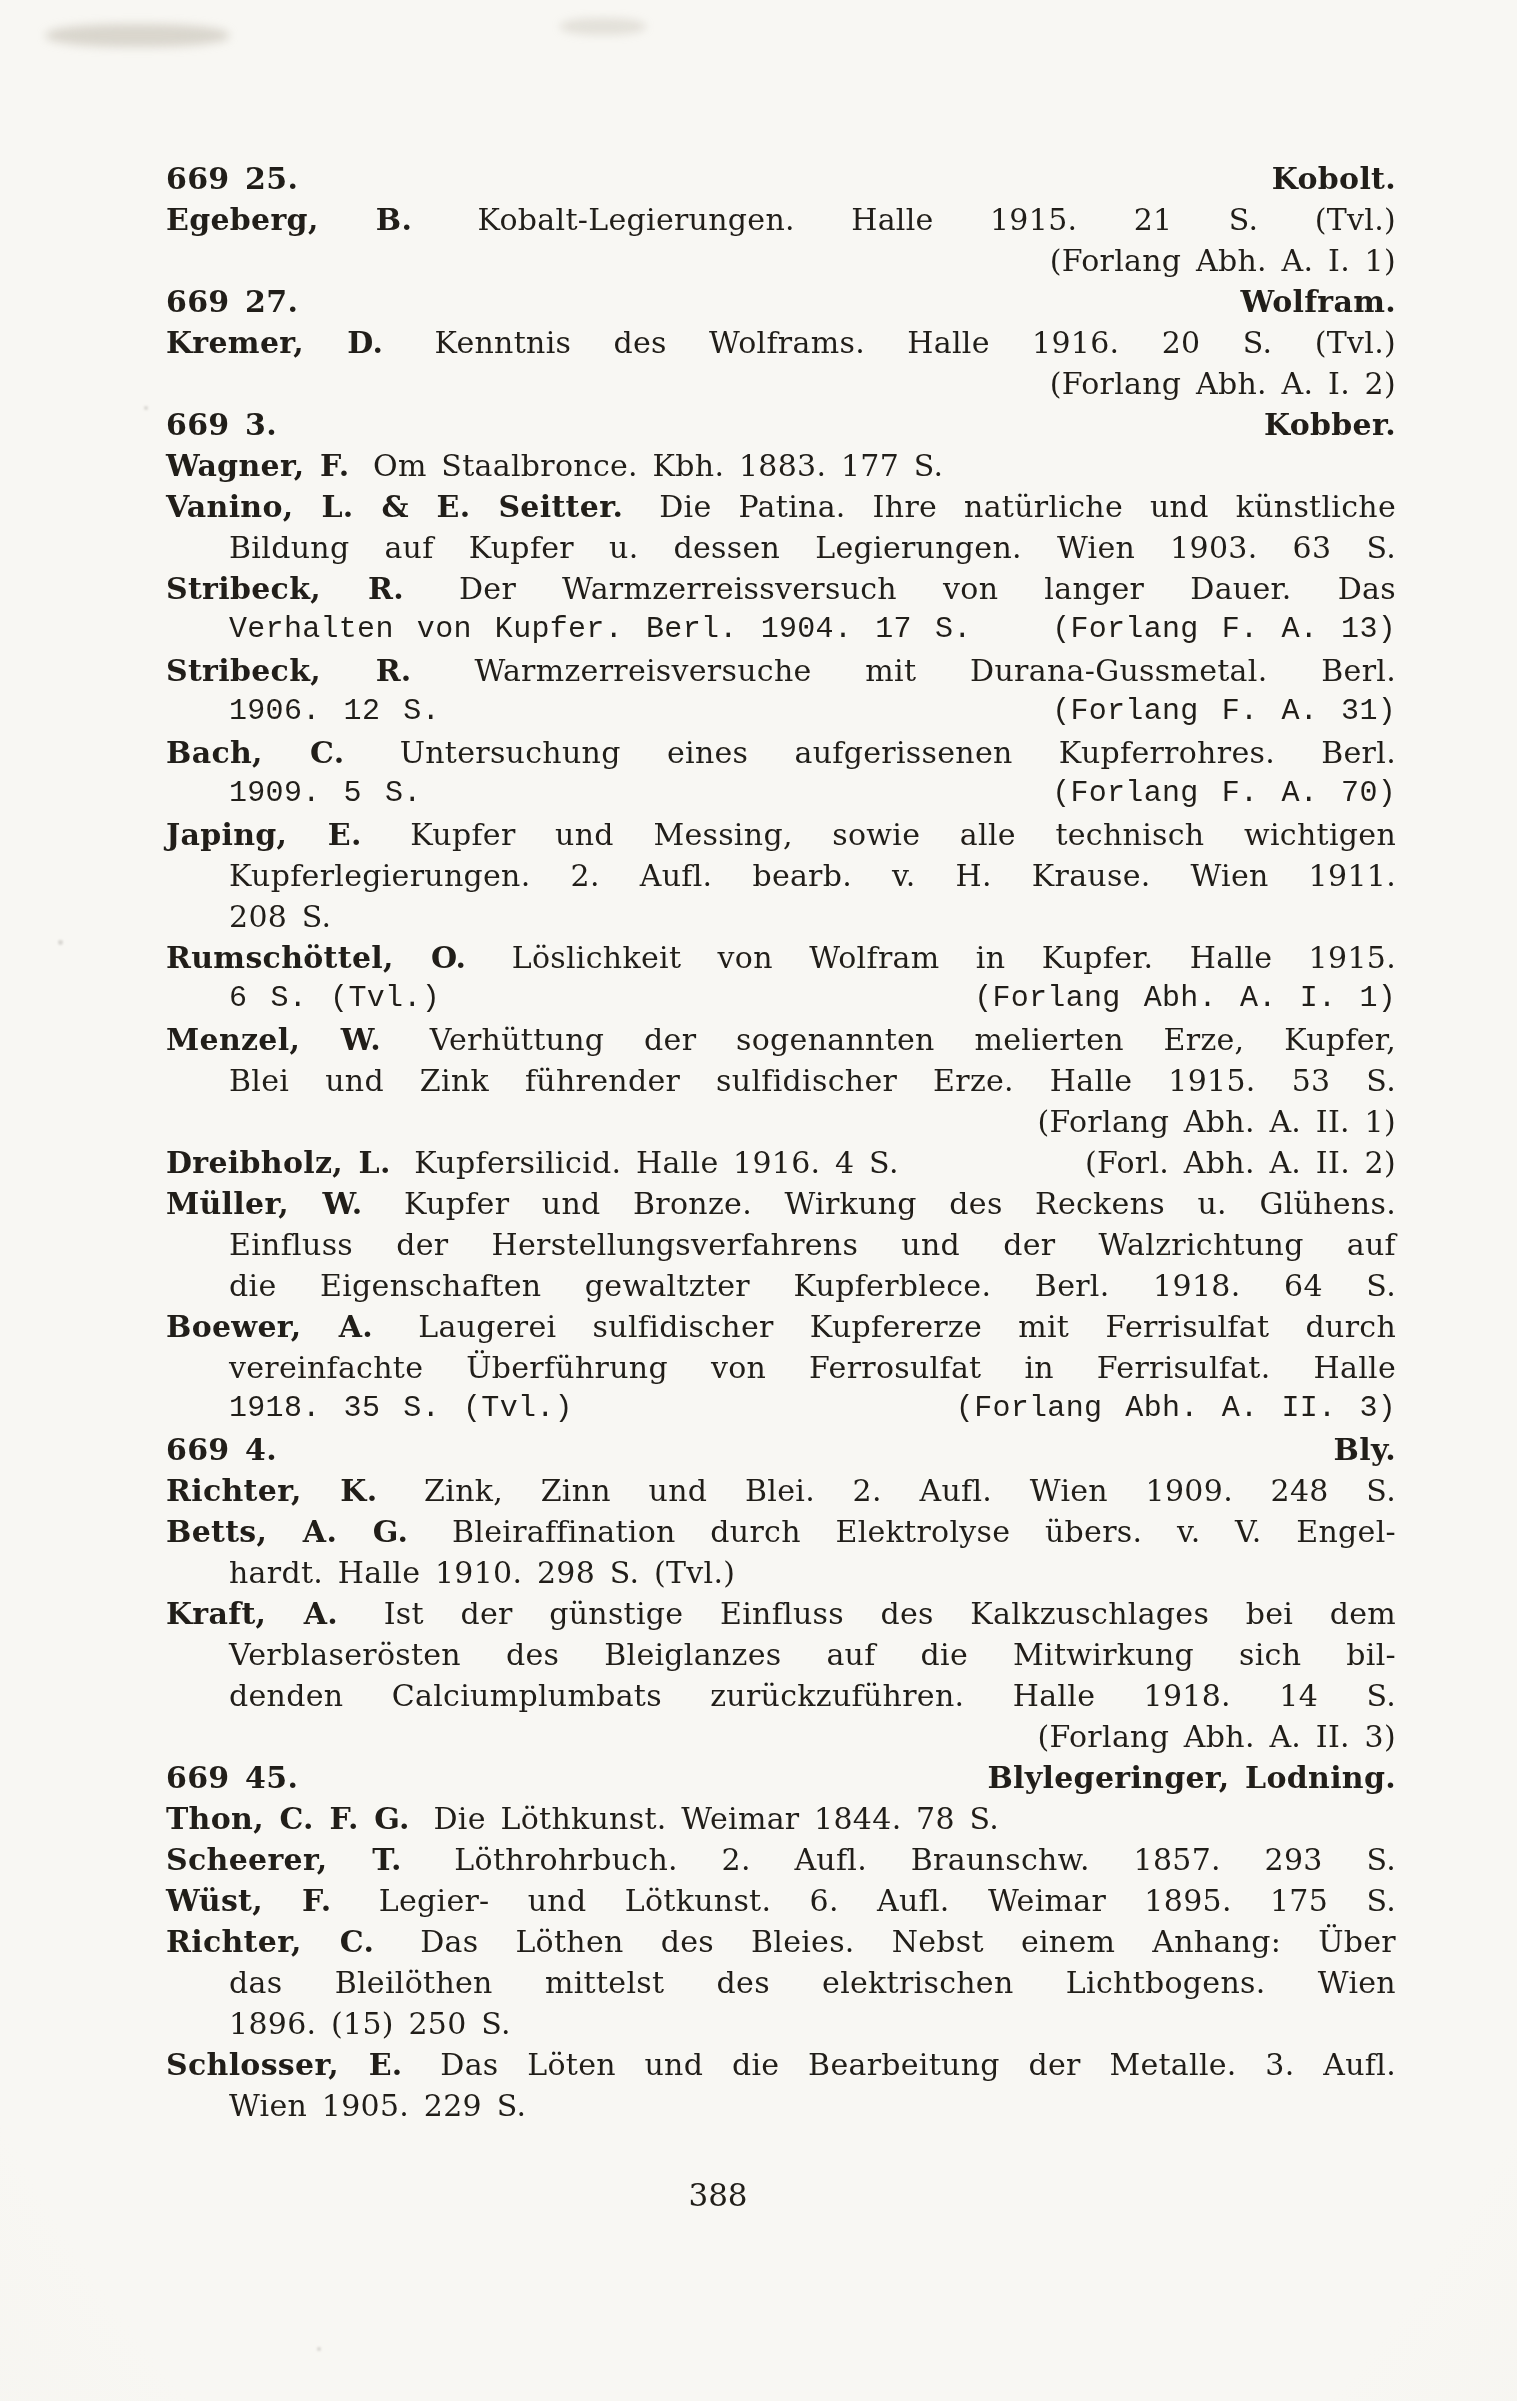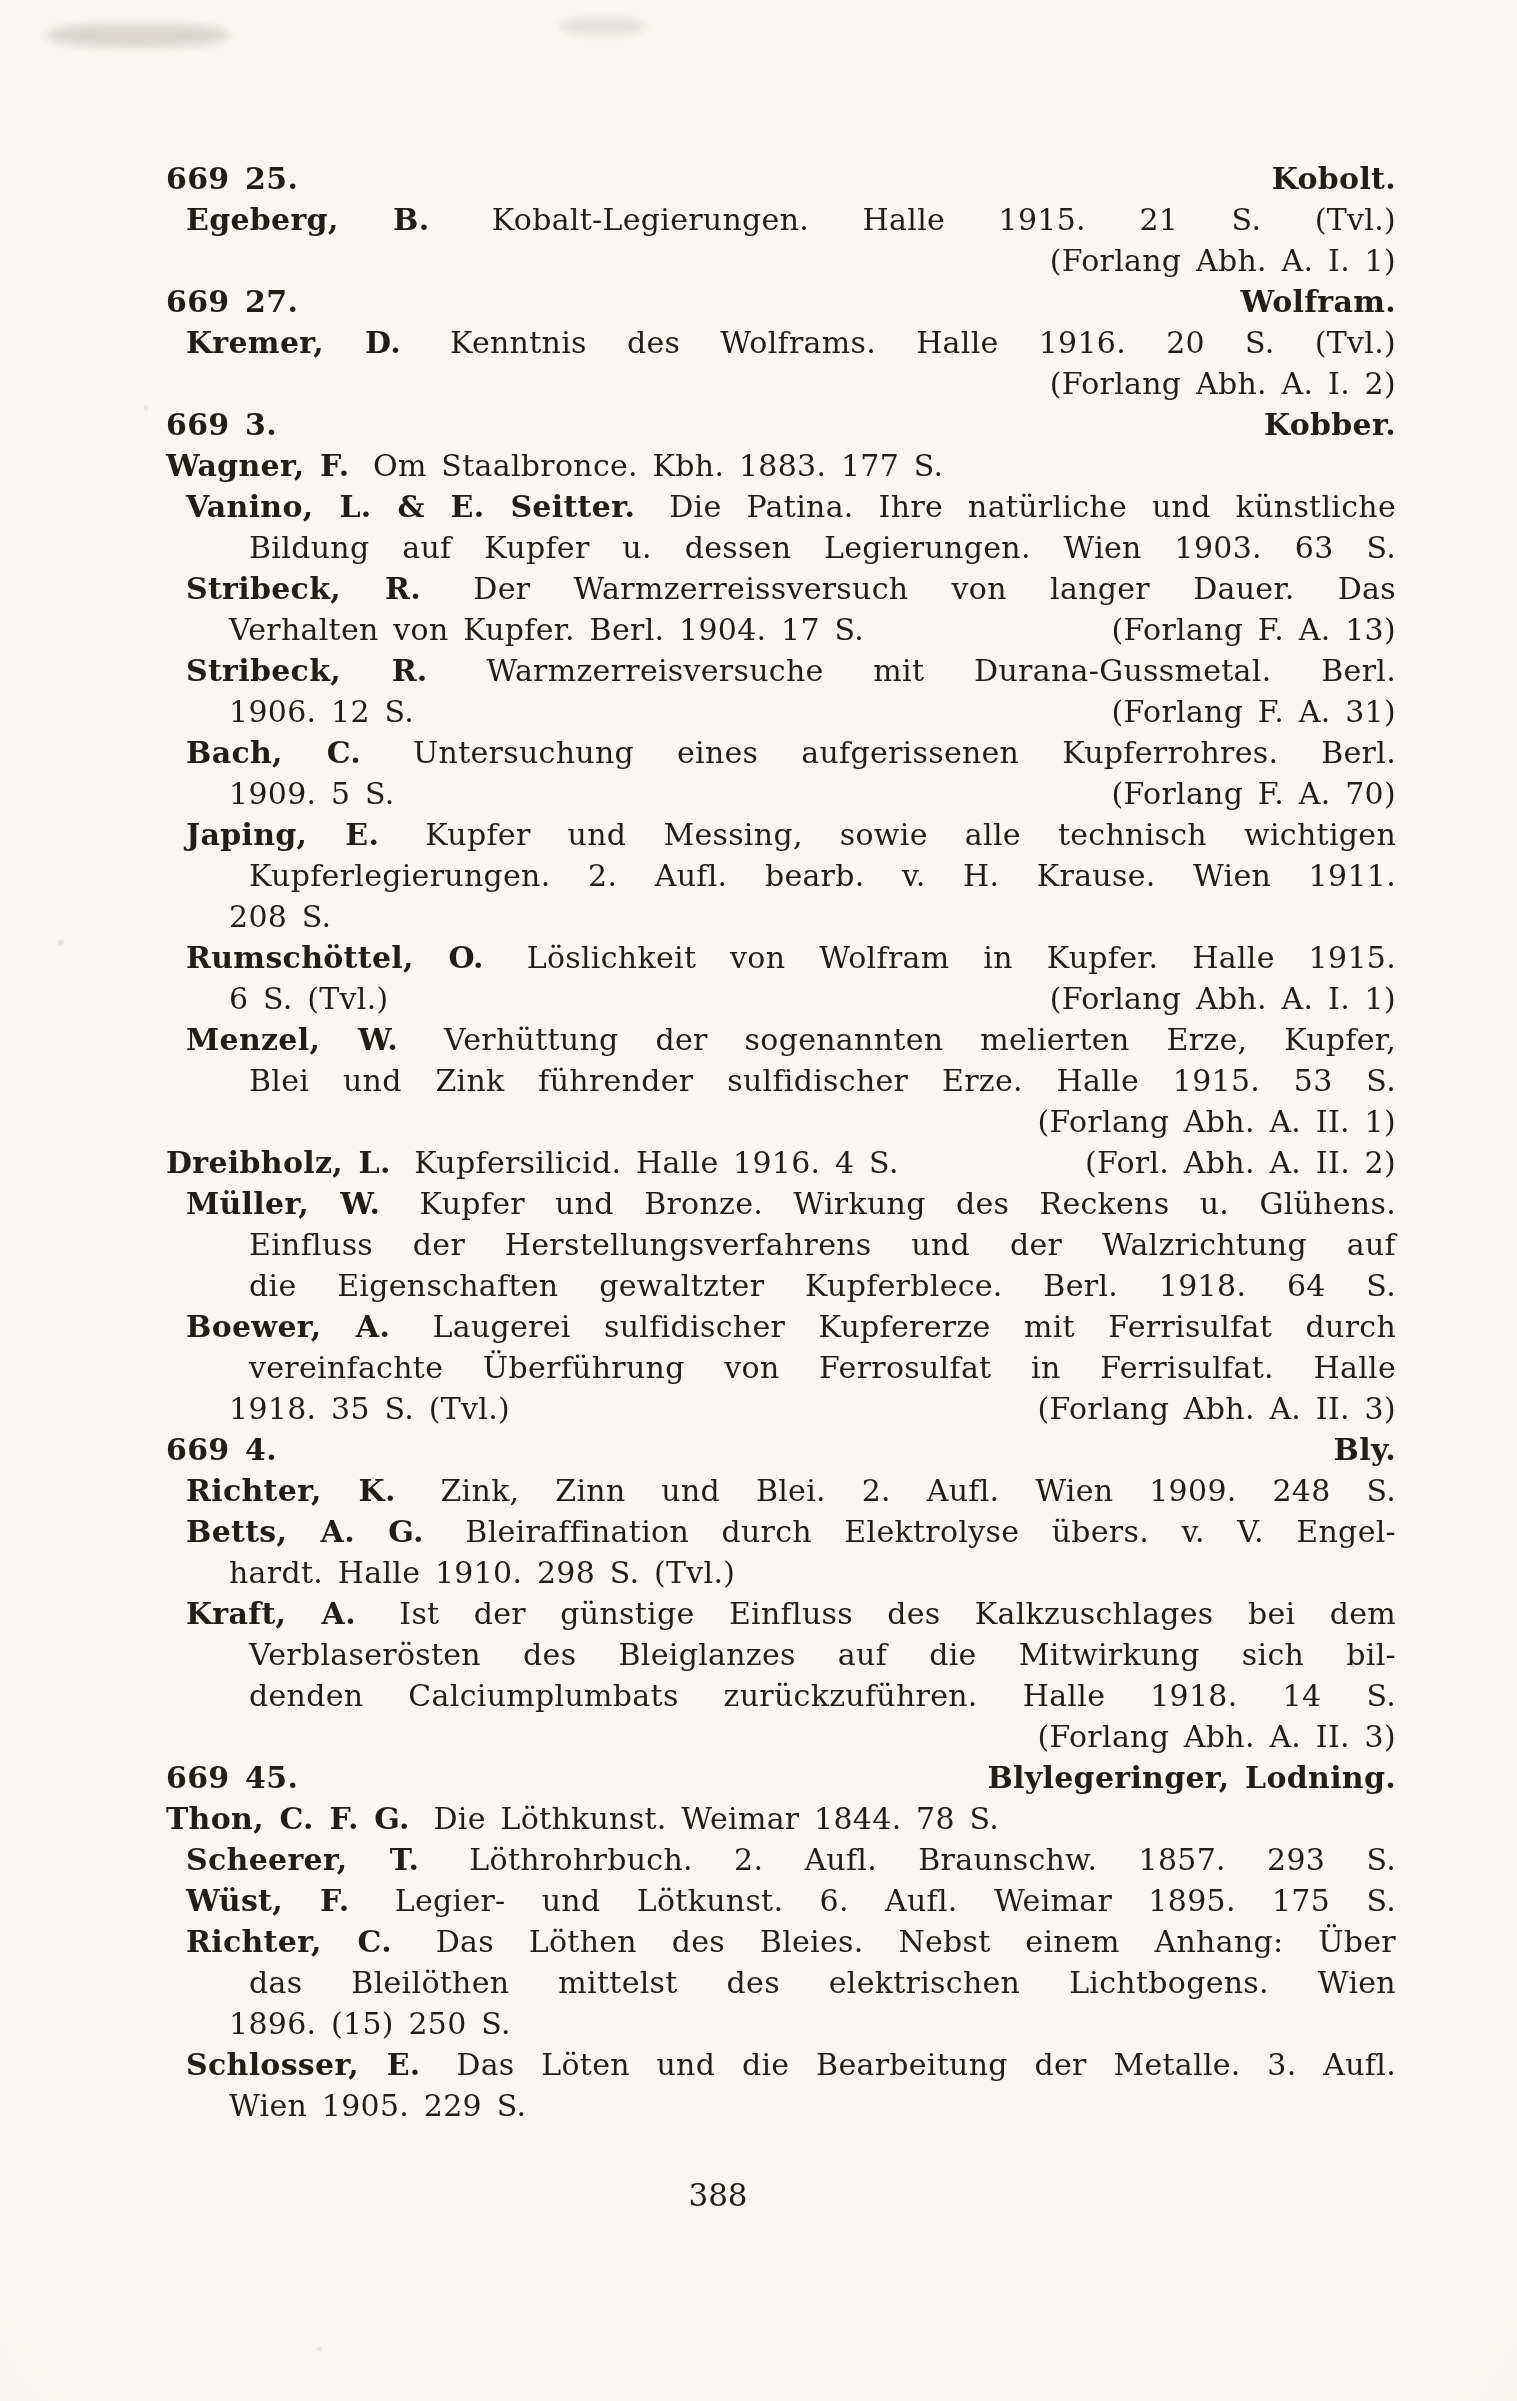--- a/index.html
+++ b/index.html
@@ -24,33 +24,32 @@
     letter-spacing: 0.3px;
     word-spacing: 0.16em;
   }
 
   .line { height: 41px; }
 
   .line.fill {
     text-align: justify;
     text-align-last: justify;
     text-justify: inter-word;
-    margin-left: 20px;
   }
 
   .line.split {
     display: flex;
     justify-content: space-between;
     align-items: baseline;
   }
   .line.split .left,
   .line.split .right { white-space: pre; }
 
   .line.cont { padding-left: 63px; }
-  .line.cont.split { padding-left: 63px; box-sizing: border-box; }
+  .line.cont.split { padding-left: 63px; box-sizing: border-box; font-family: Liberation Mono, monospace; }
 
   .line.refline { text-align: right; }
 
   .line.heading {
     display: flex;
     justify-content: space-between;
     align-items: baseline;
     font-weight: 700;
   }
 

